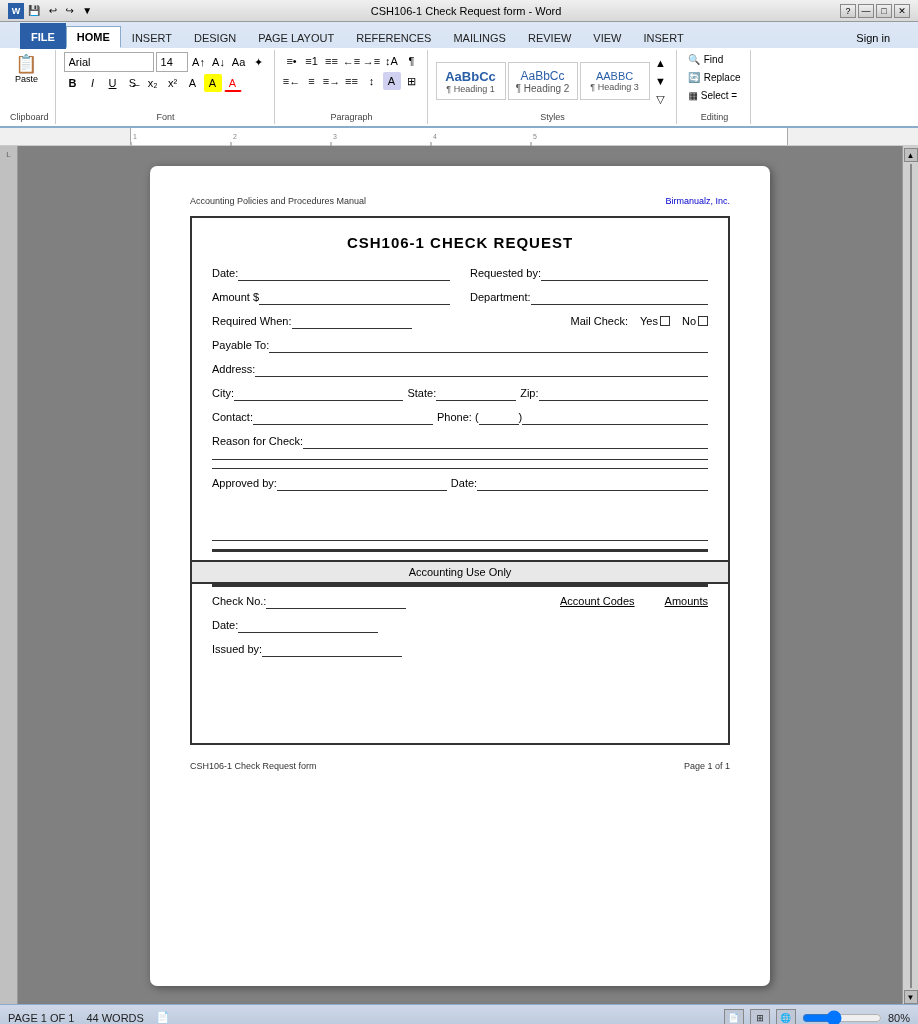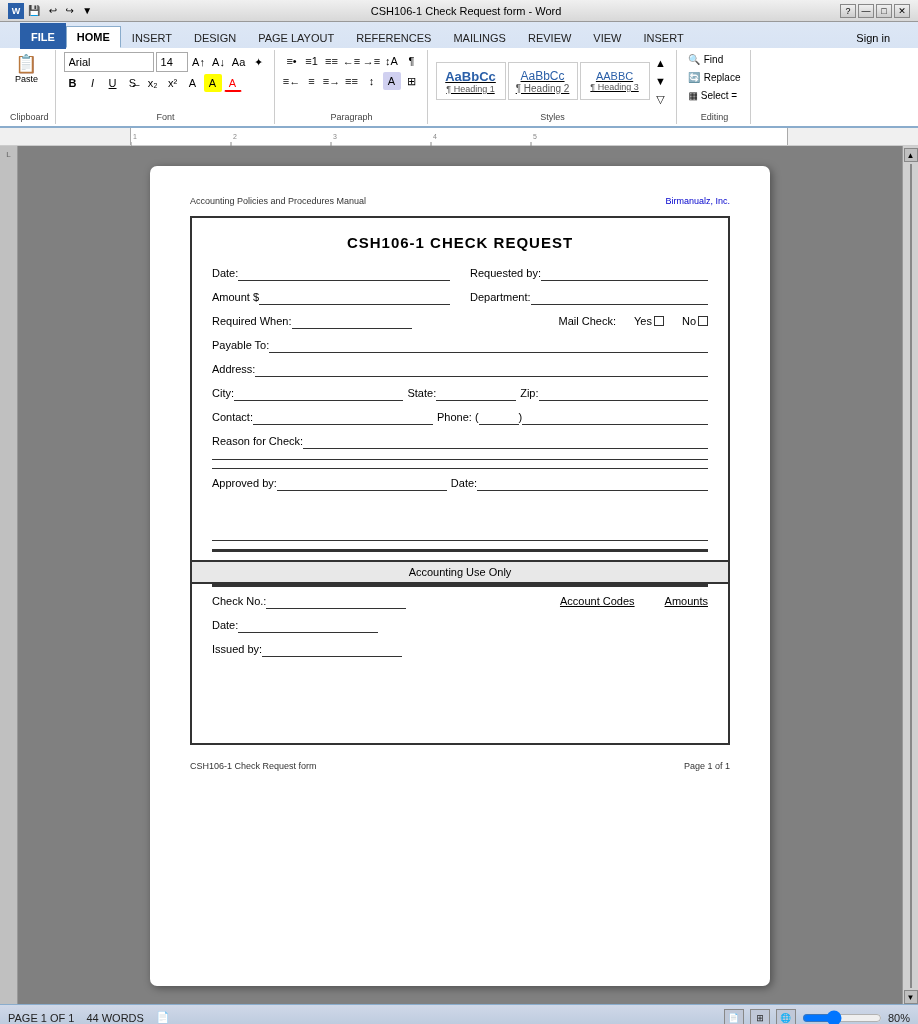--- a/index.html
+++ b/index.html
@@ -144,21 +144,20 @@
       align-items: center;
     }
     .style-item {
       border: 1px solid #ccc;
       padding: 2px 6px;
       font-size: 11px;
       cursor: pointer;
       height: 38px;
       display: flex; align-items: center; justify-content: center;
       min-width: 70px;
-      text-decoration: underline;
     }
 
     
     .ruler {
       background: #f0f0f0;
       height: 18px;
       border-bottom: 1px solid #ccc;
       position: relative;
       display: flex;
       align-items: center;
@@ -493,21 +492,21 @@
             <span class="form-label">Department:</span>
             <span class="form-underline">&nbsp;</span>
           </div>
         </div>
 
         <div class="form-row">
           <div class="form-field">
             <span class="form-label">Required When:</span>
             <span class="form-underline" style="max-width:120px;">&nbsp;</span>
           </div>
-          <div style="margin-left:20px; display:flex; align-items:baseline; gap:18px;">
+          <div style="margin-left:20px; display:flex; align-items:baseline; gap:12px;">
             <span class="form-label">Mail Check:</span>
             <span class="checkbox-label">
               <span>Yes</span>
               <span class="form-checkbox"></span>
             </span>
             <span class="checkbox-label">
               <span>No</span>
               <span class="form-checkbox"></span>
             </span>
           </div>

